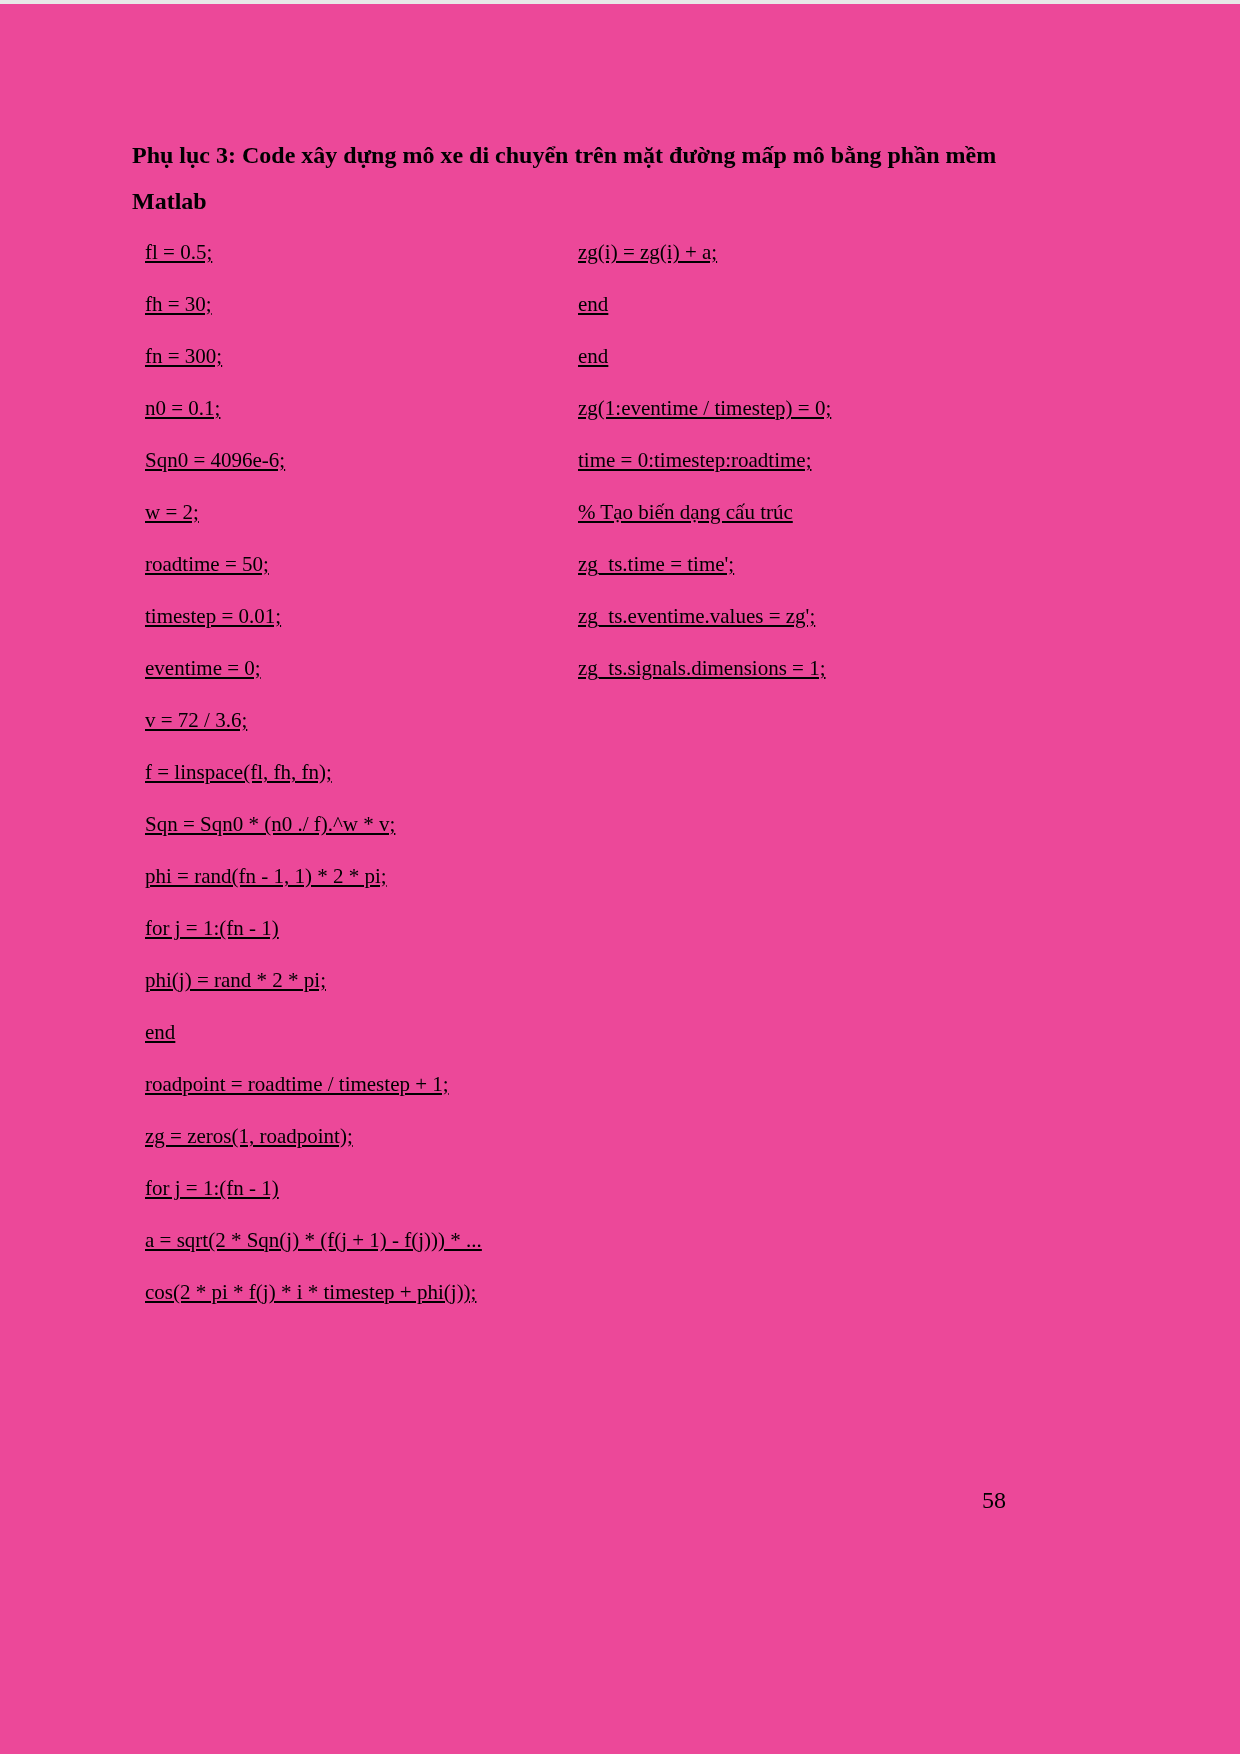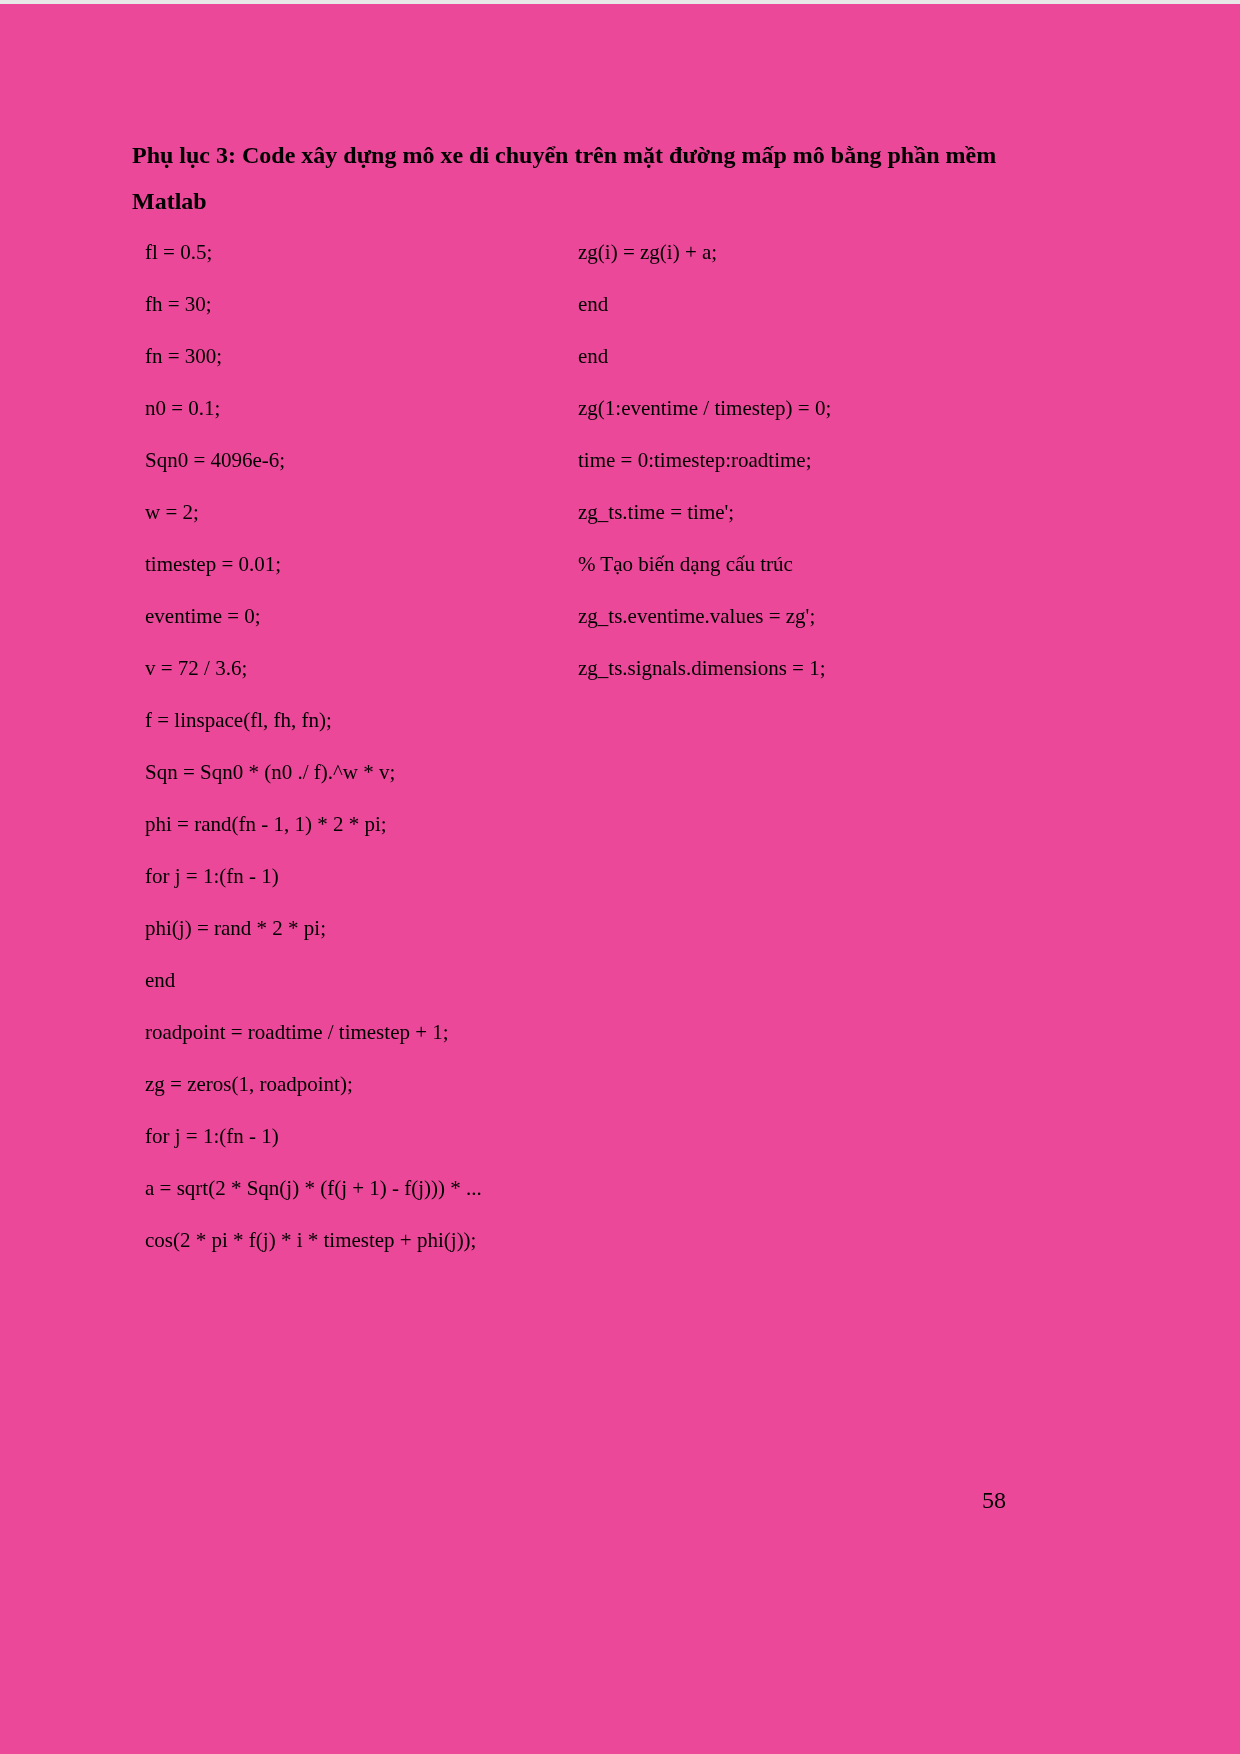--- a/index.html
+++ b/index.html
@@ -38,20 +38,21 @@
   }
   .col-right {
     left: 578px;
     width: 420px;
   }
   .code-line {
     height: 52px;
     line-height: 52px;
     font-size: 21px;
     white-space: nowrap;
+    text-decoration: underline;
   }
   .page-number {
     position: absolute;
     left: 982px;
     top: 1482px;
     font-size: 24px;
     line-height: 28px;
   }
 </style>
 </head>
@@ -61,20 +62,21 @@
 
   <h1 class="title">Phụ lục 3: Code xây dựng mô xe di chuyển trên mặt đường mấp mô bằng phần mềm Matlab</h1>
 
   <div class="col col-left">
       <div class="code-line">fl = 0.5;</div>
       <div class="code-line">fh = 30;</div>
       <div class="code-line">fn = 300;</div>
       <div class="code-line">n0 = 0.1;</div>
       <div class="code-line">Sqn0 = 4096e-6;</div>
       <div class="code-line">w = 2;</div>
+      <div class="code-line">roadtime = 50;</div>
       <div class="code-line">timestep = 0.01;</div>
       <div class="code-line">eventime = 0;</div>
       <div class="code-line">v = 72 / 3.6;</div>
       <div class="code-line">f = linspace(fl, fh, fn);</div>
       <div class="code-line">Sqn = Sqn0 * (n0 ./ f).^w * v;</div>
       <div class="code-line">phi = rand(fn - 1, 1) * 2 * pi;</div>
       <div class="code-line">for j = 1:(fn - 1)</div>
       <div class="code-line">phi(j) = rand * 2 * pi;</div>
       <div class="code-line">end</div>
       <div class="code-line">roadpoint = roadtime / timestep + 1;</div>
@@ -83,21 +85,21 @@
       <div class="code-line">a = sqrt(2 * Sqn(j) * (f(j + 1) - f(j))) * ...</div>
       <div class="code-line">cos(2 * pi * f(j) * i * timestep + phi(j));</div>
     </div>
 
   <div class="col col-right">
       <div class="code-line">zg(i) = zg(i) + a;</div>
       <div class="code-line">end</div>
       <div class="code-line">end</div>
       <div class="code-line">zg(1:eventime / timestep) = 0;</div>
       <div class="code-line">time = 0:timestep:roadtime;</div>
+      <div class="code-line">% Tạo biến dạng cấu trúc</div>
       <div class="code-line">zg_ts.time = time';</div>
-      <div class="code-line">% Tạo biến dạng cấu trúc</div>
       <div class="code-line">zg_ts.eventime.values = zg';</div>
       <div class="code-line">zg_ts.signals.dimensions = 1;</div>
     </div>
 
   <div class="page-number">58</div>
 
 </div>
 
 </body></html>

